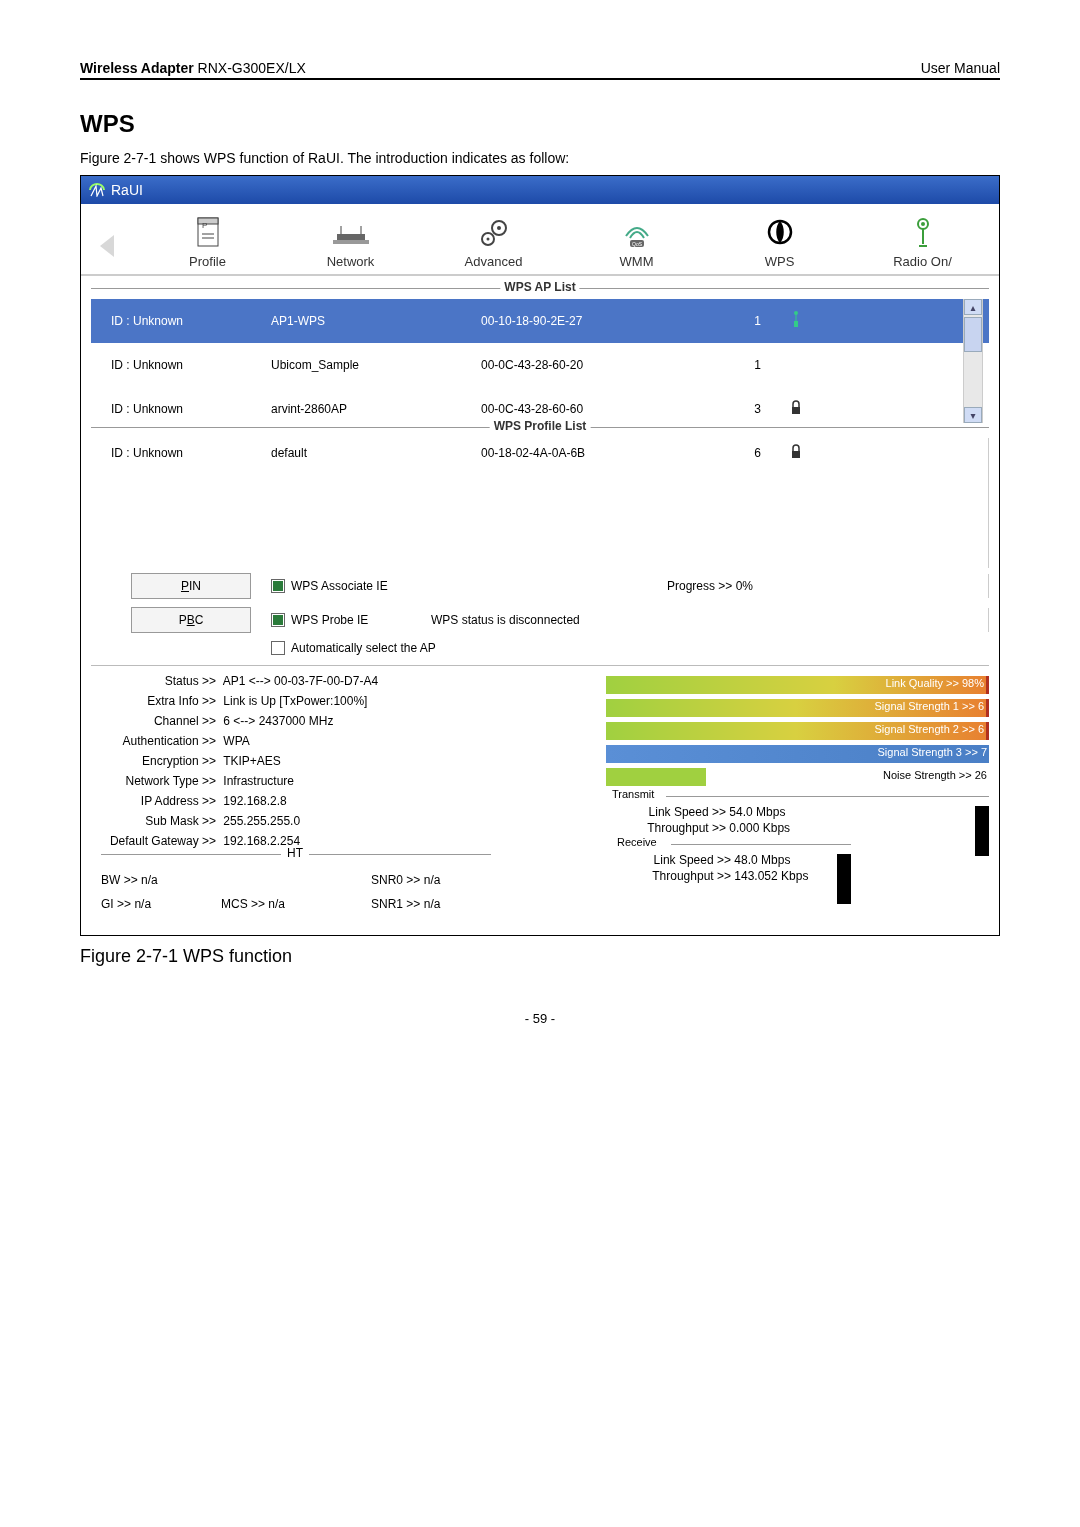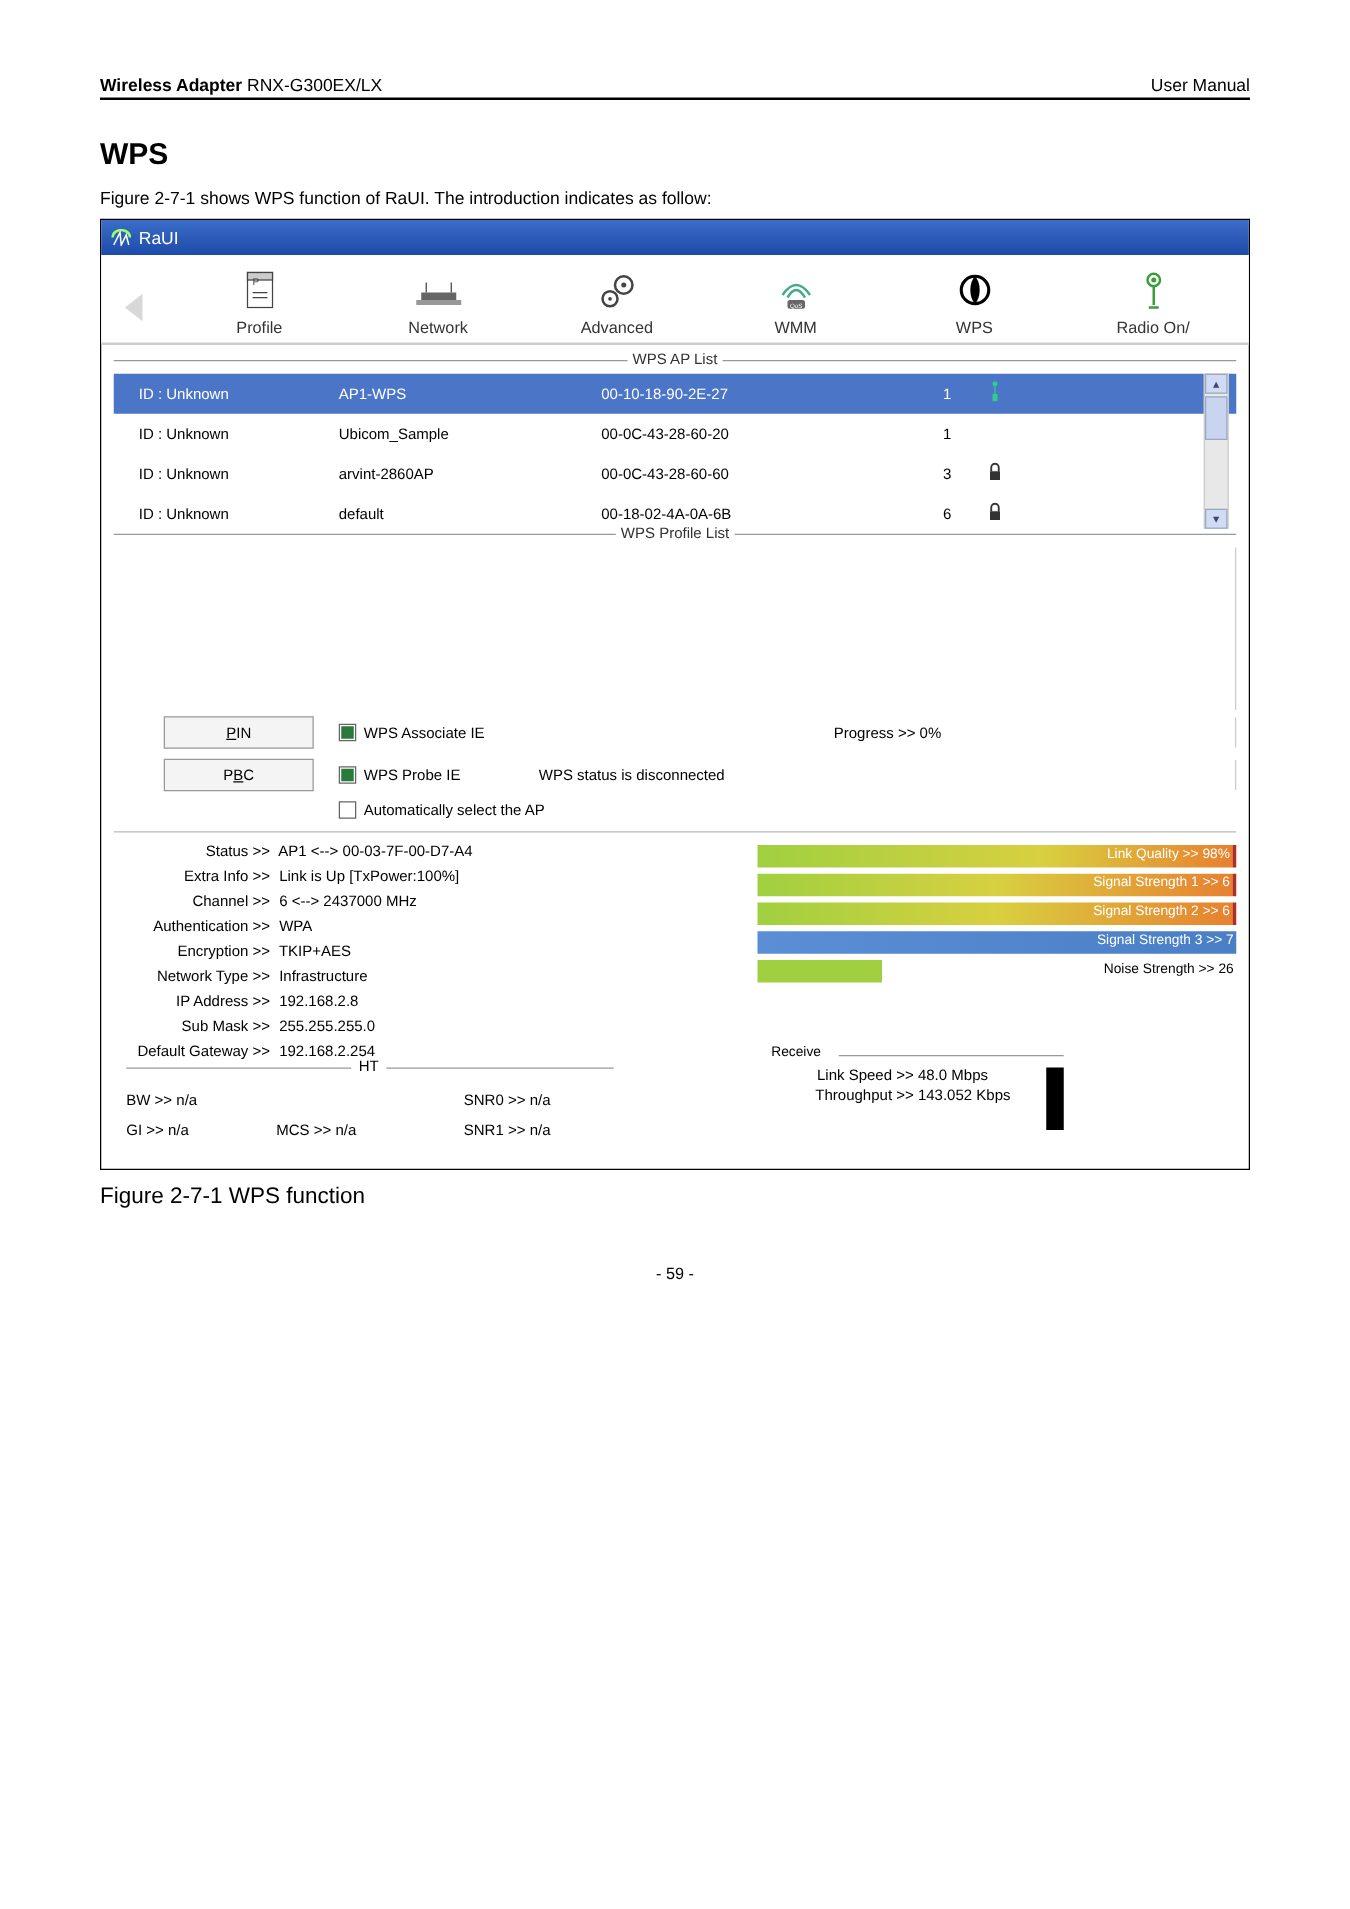--- a/index.html
+++ b/index.html
@@ -10,24 +10,24 @@
 .section-title { font-size: 24px; font-weight: bold; margin-bottom: 12px; }
 .intro-text { font-size: 14px; margin-bottom: 9px; }
 .app-window { border: 1px solid #000; background: #fff; }
 .titlebar { background: linear-gradient(#3b6dc9, #1d4aa8); height: 28px; display: flex; align-items: center; padding: 0 8px; color: #fff; font-size: 14px; }
 .titlebar-icon { margin-right: 6px; display: inline-flex; }
 .toolbar { display: flex; align-items: flex-end; background: #fff; padding: 10px 5px 5px 5px; border-bottom: 2px solid #ccc; }
 .back-arrow { width: 50px; text-align: center; font-size: 32px; color: #ccc; }
 .tool-item { flex: 1; text-align: center; font-size: 13px; color: #333; }
 .tool-item .icon { height: 38px; display: flex; align-items: center; justify-content: center; margin-bottom: 2px; }
 .fieldset-row { position: relative; margin: 0 10px 2px 10px; }
-.fieldset-label { position: absolute; left: 50%; transform: translateX(-50%); top: -8px; background: #fff; padding: 0 4px; font-size: 12px; color: #333; }
+.fieldset-label { position: absolute; left: 50%; transform: translateX(-50%); top: -8px; background: #fff; padding: 0 4px; font-size: 12px; color: #333; font-weight: bold; }
 .fieldset-line { border-top: 1px solid #999; }
 .ap-list { margin: 10px 10px 0 10px; }
-.ap-row { display: flex; align-items: center; font-size: 12px; height: 32px; }
+.ap-row { display: flex; align-items: center; font-size: 12px; height: 44px; }
 .ap-row.selected { background: #4b75c6; color: #fff; }
 .col-id { width: 180px; padding-left: 20px; }
 .col-name { width: 210px; }
 .col-mac { width: 200px; text-align: left; }
 .col-ch { width: 100px; text-align: right; padding-right: 20px; }
 .col-icon { width: 30px; text-align: center; }
 .ap-scroll { position: relative; }
 .scroll-track { position: absolute; right: 6px; top: 0; bottom: 0; width: 20px; background: #e8e8e8; border: 1px solid #ccc; }
 .scroll-thumb { position: absolute; right: 7px; top: 18px; width: 18px; height: 35px; background: #c8d4f0; border: 1px solid #9ab; }
 .scroll-up, .scroll-down { position: absolute; right: 7px; width: 18px; height: 16px; background: #d0dcf5; border: 1px solid #9ab; display: flex; align-items: center; justify-content: center; font-size: 10px; color: #446; }
@@ -291,20 +291,31 @@
               <div class="bar-bg" style="background:linear-gradient(90deg,#5a8fd6,#4a7fc6);border:none;">
                 <span class="bar-label">Signal Strength 3 &gt;&gt; 7</span>
               </div>
             </div>
           <div class="bar-row">
               <div class="bar-bg" style="background:linear-gradient(90deg,#a0d040 0%,#a0d040 26%,#fff 26%);border:none;">
                 <span class="bar-label dark">Noise Strength &gt;&gt; 26</span>
               </div>
             </div>
         </div>
+        <div class="txrx-section">
+          <div class="fs-block">
+            <div class="fs-title">Transmit</div>
+            <div class="fs-line"></div>
+            <div class="fs-content">
+              <div class="fs-row"><span class="fs-label">Link Speed &gt;&gt;</span> <span>54.0 Mbps</span></div>
+              <div class="fs-row"><span class="fs-label">Throughput &gt;&gt;</span> <span>0.000 Kbps</span></div>
+            </div>
+            <div class="spark-col"></div>
+          </div>
+        </div>
       </div>
     </div>
 
     <div class="ht-area">
       <div class="ht-label">HT</div>
       <div class="ht-line"></div>
       <div class="receive-abs">
         <div class="fs-block">
           <div class="fs-title">Receive</div>
           <div class="fs-line"></div>

